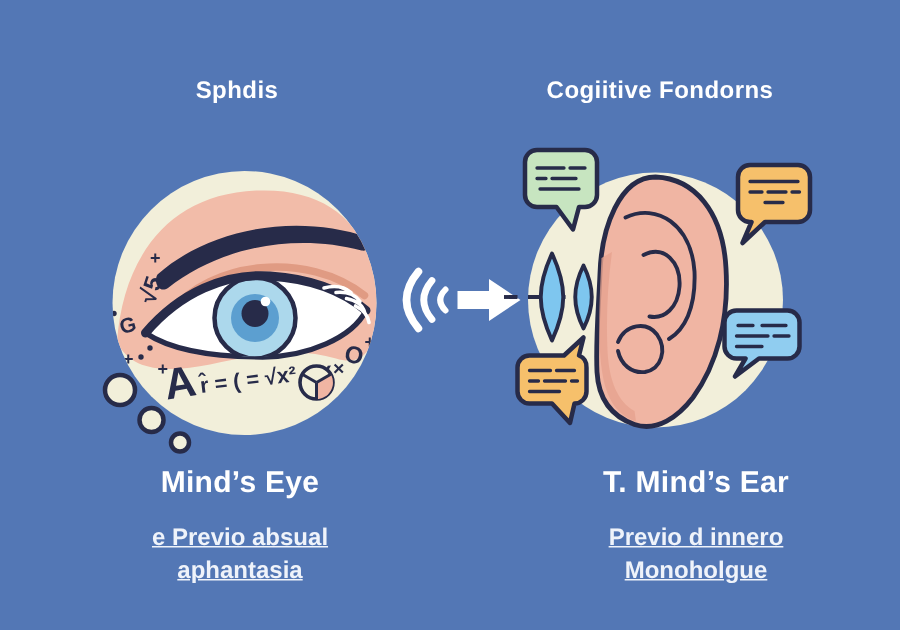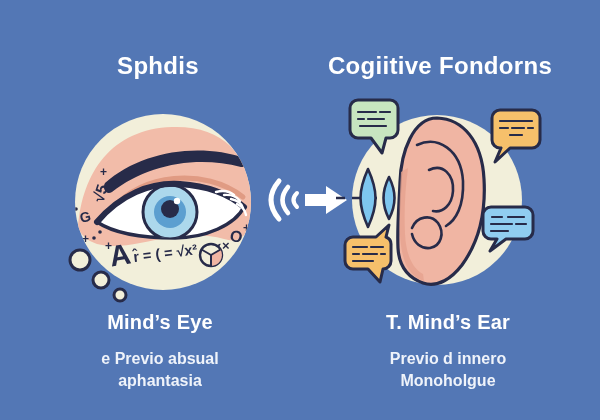--- a/index.html
+++ b/index.html
@@ -3,26 +3,26 @@
 <meta charset="utf-8">
 <style>
   html,body{margin:0;padding:0;background:#333;}
   .canvas{
     position:relative;width:600px;height:420px;overflow:hidden;
     font-family:"Liberation Sans",sans-serif;
     background:#5377B5;
   }
   .abs{position:absolute;}
   .title{
-    color:#FFFFFF;font-weight:bold;font-size:24px;letter-spacing:.3px;
+    color:#FFFFFF;font-weight:bold;font-size:16px;letter-spacing:.3px;
     transform:translateX(-50%);white-space:nowrap;
   }
   .caption{transform:translateX(-50%);text-align:center;color:#FFFFFF;white-space:nowrap;}
   .caption .head{font-size:20px;font-weight:bold;margin-bottom:14px;letter-spacing:.2px;}
-  .caption .sub{font-size:16px;font-weight:bold;line-height:22px;color:#EFF3FA;}
+  .caption .sub{font-size:16px;font-weight:bold;line-height:22px;color:#EFF3FA;text-decoration:underline;}
   svg{position:absolute;left:0;top:0;}
 </style>
 </head>
 <body>
 
 <div class="canvas">
 
   <svg width="600" height="420" viewBox="0 0 600 420">
     <defs>
       <clipPath id="leftCircleClip">
@@ -143,19 +143,19 @@
 
   <div class="abs title" style="left:158px;top:52px;">Sphdis</div>
   <div class="abs title" style="left:440px;top:52px;text-align:right;">Cogiitive Fondorns</div>
 
   <div class="abs caption" style="left:160px;top:311px;">
     <div class="head">Mind’s Eye</div>
     <div class="sub">e Previo absual</div>
     <div class="sub">aphantasia</div>
   </div>
 
-  <div class="abs caption" style="left:448px;top:311px;">
+  <div class="abs caption" style="left:464px;top:311px;">
     <div class="head">T. Mind’s Ear</div>
     <div class="sub">Previo d innero</div>
     <div class="sub">Monoholgue</div>
   </div>
 
 </div>
 
 </body></html>

